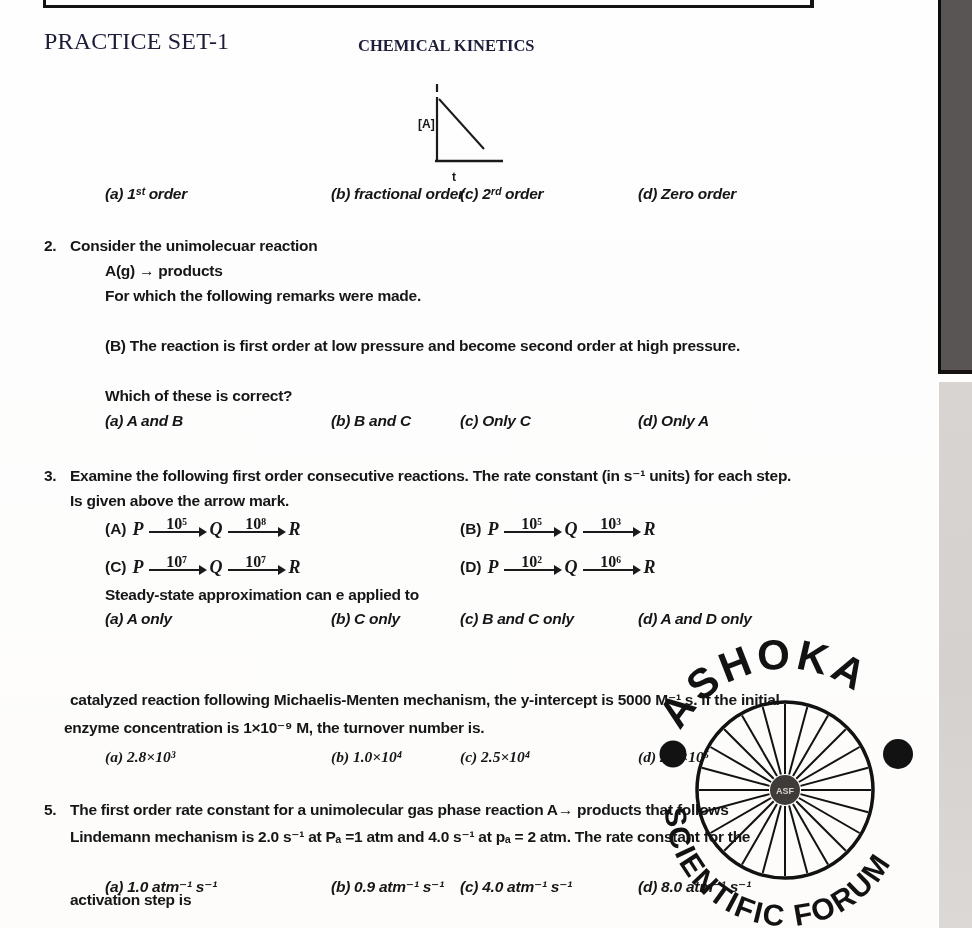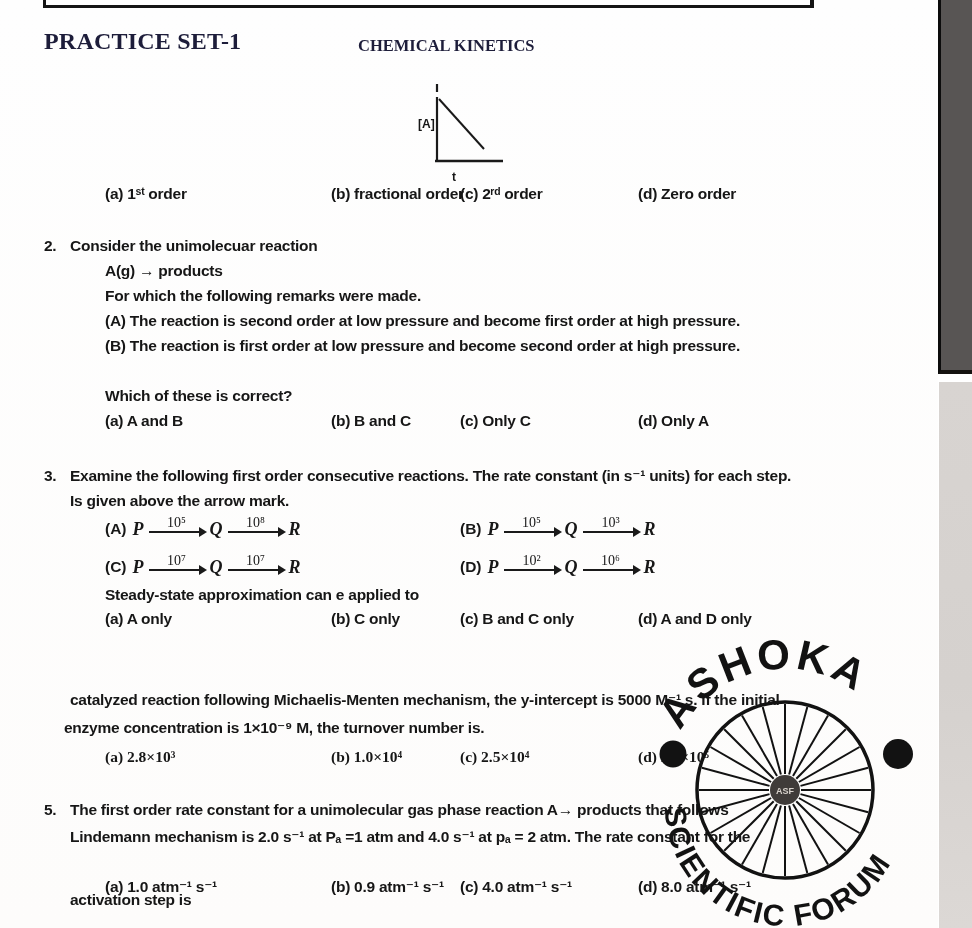--- a/index.html
+++ b/index.html
@@ -17,47 +17,47 @@
   .top-stub-right { position:absolute; left:810px; top:0; width:4px; height:8px; background:#141414; }
 
   
   .edge-strip { position:absolute; right:0; top:0; width:34px; height:100%; background:#fff; }
   .edge-thumb { position:absolute; left:0; top:0; width:100%; height:374px;
                 background:#585554; border-left:3px solid #0c0c0c; border-bottom:4px solid #151210; }
   .edge-track { position:absolute; left:1px; top:382px; width:33px; bottom:0;
                 background:linear-gradient(180deg,#d8d4d1 0%,#d5d1ce 55%,#dcd8d5 100%); }
 
   .hdr-title   { position:absolute; left:44px; top:28px; font-family:"Liberation Serif","DejaVu Serif",serif;
-                 font-weight:700; font-size:24px; letter-spacing:0.2px; color:#1d1d3a; white-space:nowrap; }
+                 font-weight:400; font-size:24px; letter-spacing:0.2px; color:#1d1d3a; white-space:nowrap; }
   .hdr-subject { position:absolute; left:358px; top:36px; font-family:"Liberation Serif","DejaVu Serif",serif;
                  font-weight:700; font-size:16.5px; color:#1d1d3a; white-space:nowrap; }
 
   .ln  { position:absolute; left:44px; font-size:15.5px; font-weight:600; letter-spacing:-0.25px;
          line-height:20px; white-space:nowrap; color:#161616; }
   .ind { left:105px; }
   .qnum { display:inline-block; width:26px; }
 
-  .opts { position:absolute; left:0; right:40px; height:22px; }
+  .opts { position:absolute; left:0; right:40px; height:22px;font-style:italic; }
   .o { position:absolute; font-size:15.5px; font-weight:600; letter-spacing:-0.25px; white-space:nowrap; color:#161616; }
   .o1{ left:105px; } .o2{ left:283px;margin-left:48px; } .o3{ left:460px; } .o4{ left:638px; }
   .serifnum { font-family:"Liberation Serif","DejaVu Serif",serif; letter-spacing:0; }
 
   
   .graph { position:absolute; left:408px; top:82px; }
 
   
   .rxn { position:absolute; display:flex; align-items:center; gap:4px; height:34px; }
   .rxn .lab { font-size:15.5px; font-weight:600; margin-right:2px; }
   .rxn .sp  { font-family:"Liberation Serif","DejaVu Serif",serif; font-style:italic; font-weight:600; font-size:18px; }
   .rarrow { position:relative; width:56px; height:2px; background:#1a1a1a; margin:6px 1px 0 1px; }
   .rarrow::after { content:''; position:absolute; right:-2px; top:-4px;
                    border-top:5px solid transparent; border-bottom:5px solid transparent;
                    border-left:8px solid #1a1a1a; }
   .rate { position:absolute; left:50%; top:-16px; transform:translateX(-50%);
-          font-family:"Liberation Serif","DejaVu Serif",serif; font-size:14px; font-weight:400; font-style:normal; }
+          font-family:"Liberation Serif","DejaVu Serif",serif; font-size:16px; font-weight:700; font-style:normal; }
 
   
   .stamp { position:absolute; left:632px; top:640px; width:310px; height:300px; pointer-events:none; }
 </style>
 </head>
 <body>
 
 <div class="page">
 
   <div class="top-rule"></div>
@@ -80,21 +80,20 @@
   <div class="opts" style="top:185px">
     <span class="o o1">(a) 1ˢᵗ order</span>
     <span class="o o2">(b) fractional order</span>
     <span class="o o3">(c) 2ʳᵈ order</span>
     <span class="o o4">(d) Zero order</span>
   </div>
 
   <div class="ln" style="top:236px"><span class="qnum">2.</span><span>Consider the unimolecuar reaction</span></div>
   <div class="ln ind" style="top:261px">A(g) → products</div>
   <div class="ln ind" style="top:286px">For which the following remarks were made.</div>
-  <div class="ln ind" style="top:311px">(A) The reaction is second order at low pressure and become first order at high pressure.</div>
   <div class="ln ind" style="top:336px">(B) The reaction is first order at low pressure and become second order at high pressure.</div>
   <div class="ln ind" style="top:386px">Which of these is correct?</div>
   <div class="opts" style="top:412px">
     <span class="o o1">(a) A and B</span>
     <span class="o o2">(b) B and C</span>
     <span class="o o3">(c) Only C</span>
     <span class="o o4">(d) Only A</span>
   </div>
 
   <div class="ln" style="top:466px"><span class="qnum">3.</span><span>Examine the following first order consecutive reactions. The rate constant (in s⁻¹ units) for each step.</span></div>

